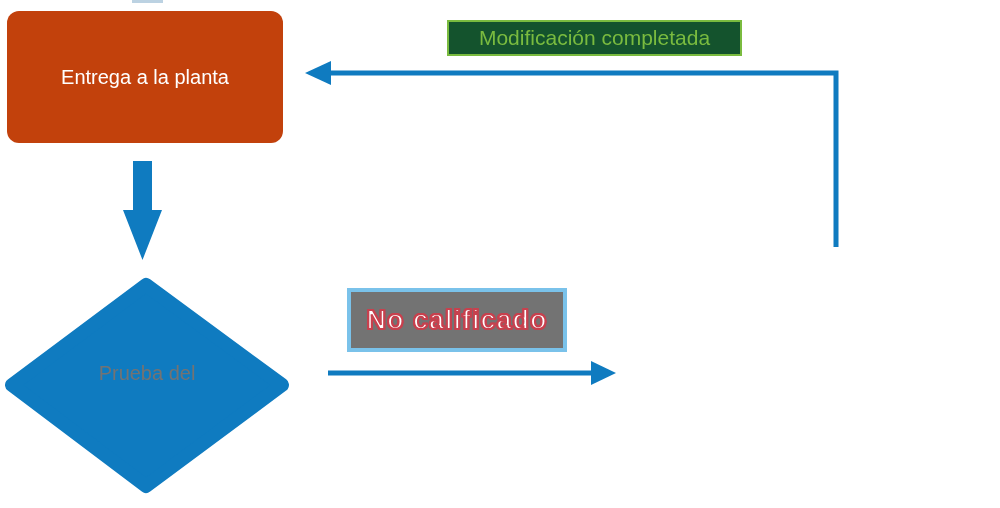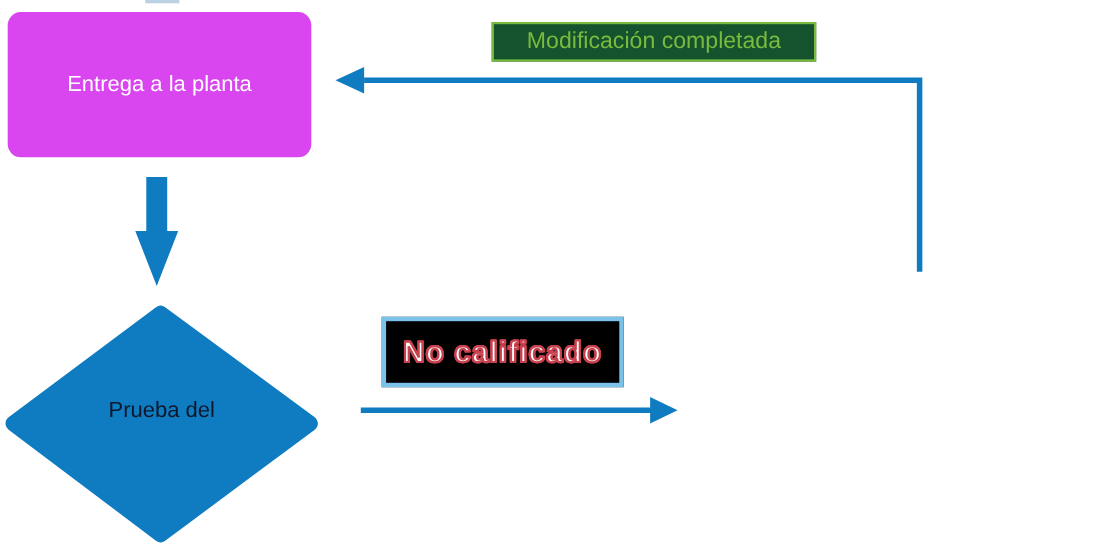--- a/index.html
+++ b/index.html
@@ -17,42 +17,42 @@
   }
   .layer {
     position: absolute;
     left: 0;
     top: 0;
     width: 1000px;
     height: 508px;
   }
   .node {
     position: absolute;
-    background: #d946ef;
+    background: #c2410c;
     color: #ffffff;
     display: flex;
     flex-direction: column;
     align-items: center;
     justify-content: center;
     text-align: center;
     font-size: 20px;
     line-height: 26px;
   }
   #node-entrega {
     left: 7px; top: 11px; width: 276px; height: 132px;
     border-radius: 12px;
   }
   #node-retorno {
     left: 667px; top: 277px; width: 316px; height: 148px;
     border-radius: 13px;
   }
   .diamond-text {
     position: absolute;
     left: 47px; top: 360px; width: 200px;
-    color: #0f172a;
+    color: #737373;
     text-align: center;
     font-size: 20px;
     line-height: 26px;
   }
   .label-green {
     position: absolute;
     left: 423px; top: 20px; width: 295px; height: 36px;
     box-sizing: border-box;
     border: 2px solid #7abb3f;
     background: #14532d;
@@ -62,21 +62,21 @@
     align-items: center;
     justify-content: center;
     text-align: center;
     margin-left: 24px;
   }
   .label-nc {
     position: absolute;
     left: 347px; top: 288px; width: 220px; height: 64px;
     box-sizing: border-box;
     border: 4px solid #7ac2ea;
-    background: #000000;
+    background: #737373;
     display: flex;
     align-items: center;
     justify-content: center;
   }
   .nc-text {
     font-size: 27px;
     font-weight: bold;
     letter-spacing: 1px;
     color: #ffffff;
     -webkit-text-stroke: 2px #c7414e;

